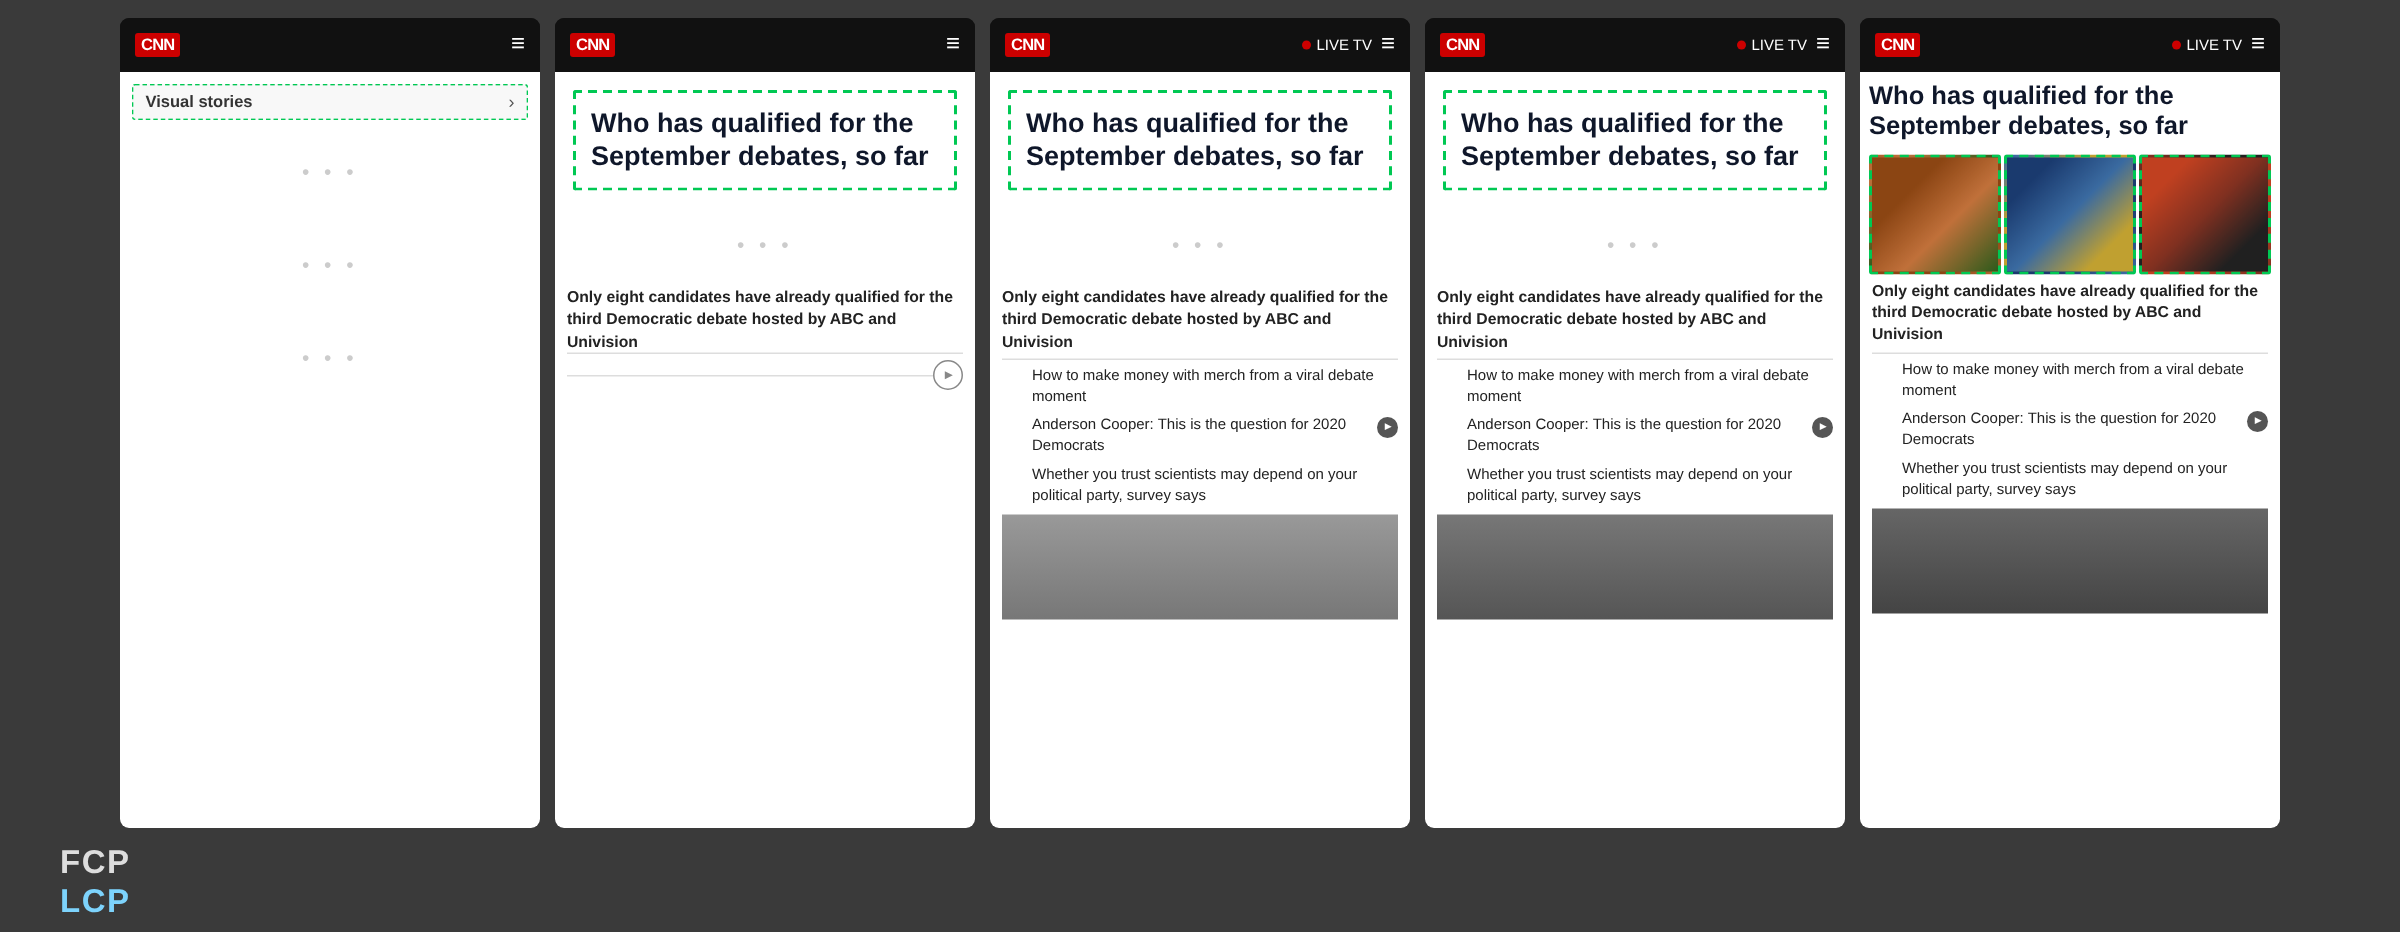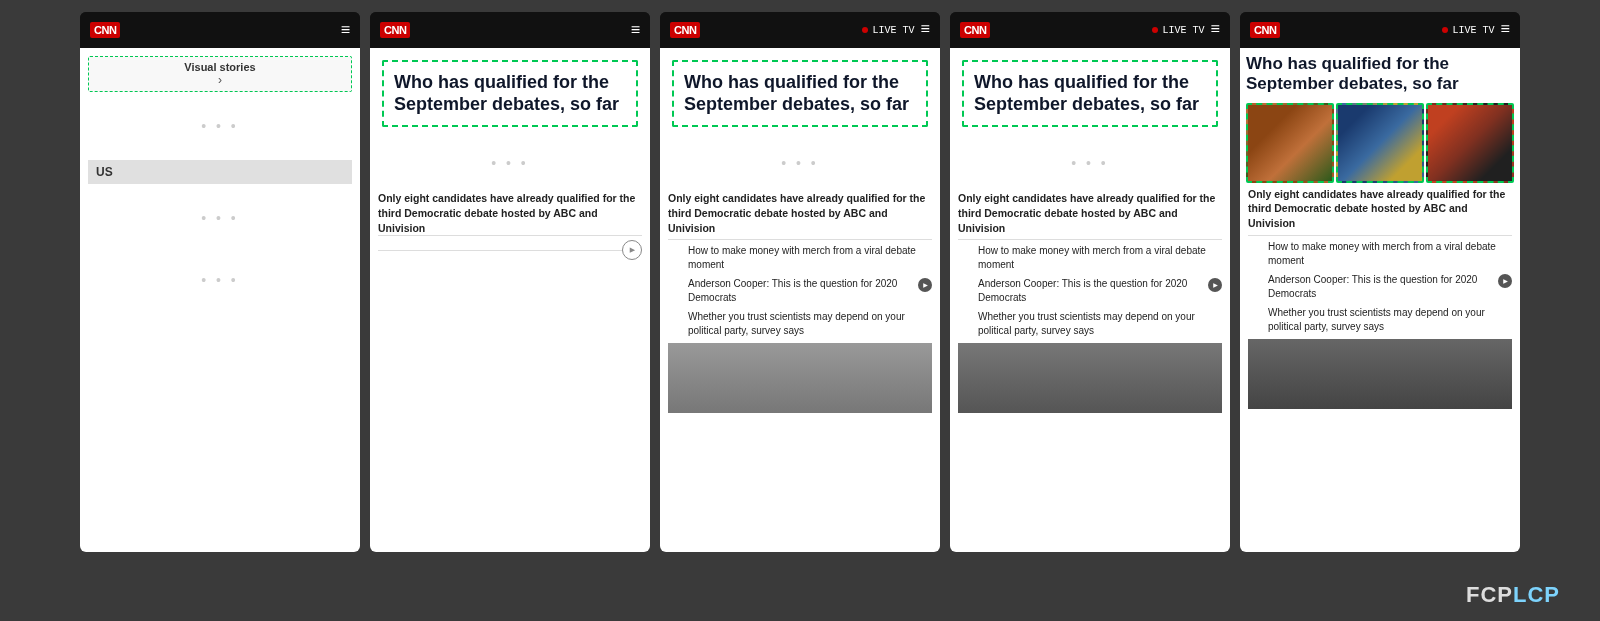--- a/index.html
+++ b/index.html
@@ -67,21 +67,20 @@
       width: 6px;
       height: 6px;
       background: #cc0000;
       border-radius: 50%;
       display: inline-block;
     }
     .header-right {
       display: flex;
       align-items: center;
       gap: 6px;
-      font-family: Liberation Mono, monospace;
     }
     
     .phone-content {
       background: white;
       flex: 1;
       overflow: hidden;
       display: flex;
       flex-direction: column;
     }
     
@@ -92,21 +91,20 @@
       gap: 6px;
     }
     .visual-stories-bar {
       display: flex;
       align-items: center;
       justify-content: space-between;
       border: 1.5px dashed #00c853;
       border-radius: 2px;
       padding: 4px 8px;
       background: #f8f8f8;
-      flex-direction: column;
     }
     .visual-stories-text {
       font-size: 11px;
       font-weight: bold;
       color: #333;
     }
     .chevron-right {
       color: #555;
       font-size: 12px;
     }
@@ -206,24 +204,25 @@
     }
     .strip-img-biden {
       background: linear-gradient(135deg, #1a3a6e 20%, #3a6aa0 50%, #c0a030 80%);
     }
     .strip-img-cory {
       background: linear-gradient(135deg, #c04020 20%, #803020 50%, #202020 80%);
     }
     
     .labels-row {
       display: flex;
+      flex-direction: column;
       width: 100%;
-      justify-content: flex-end;
+      justify-content: center;
       padding: 6px 20px 0 20px;
-      margin-top: 24px;
+      margin-top: 4px;
     }
     .label-fcp {
       font-size: 22px;
       font-weight: bold;
       color: #ddd;
       letter-spacing: 1px;
     }
     .label-lcp {
       font-size: 22px;
       font-weight: bold;
@@ -276,21 +275,20 @@
       <div class="cnn-logo">CNN</div>
       <div class="cnn-menu-icon">≡</div>
     </div>
     <div class="phone-content">
       <div class="frame1-content">
         <div class="visual-stories-bar">
           <span class="visual-stories-text">Visual stories</span>
           <span class="chevron-right">›</span>
         </div>
         <div class="three-dots">• • •</div>
-        <div class="us-bar">US</div>
         <div class="three-dots">• • •</div>
         <div class="three-dots">• • •</div>
       </div>
     </div>
   </div>
 
   <div class="phone-frame">
     <div class="cnn-header">
       <div class="cnn-logo">CNN</div>
       <div class="cnn-menu-icon">≡</div>

